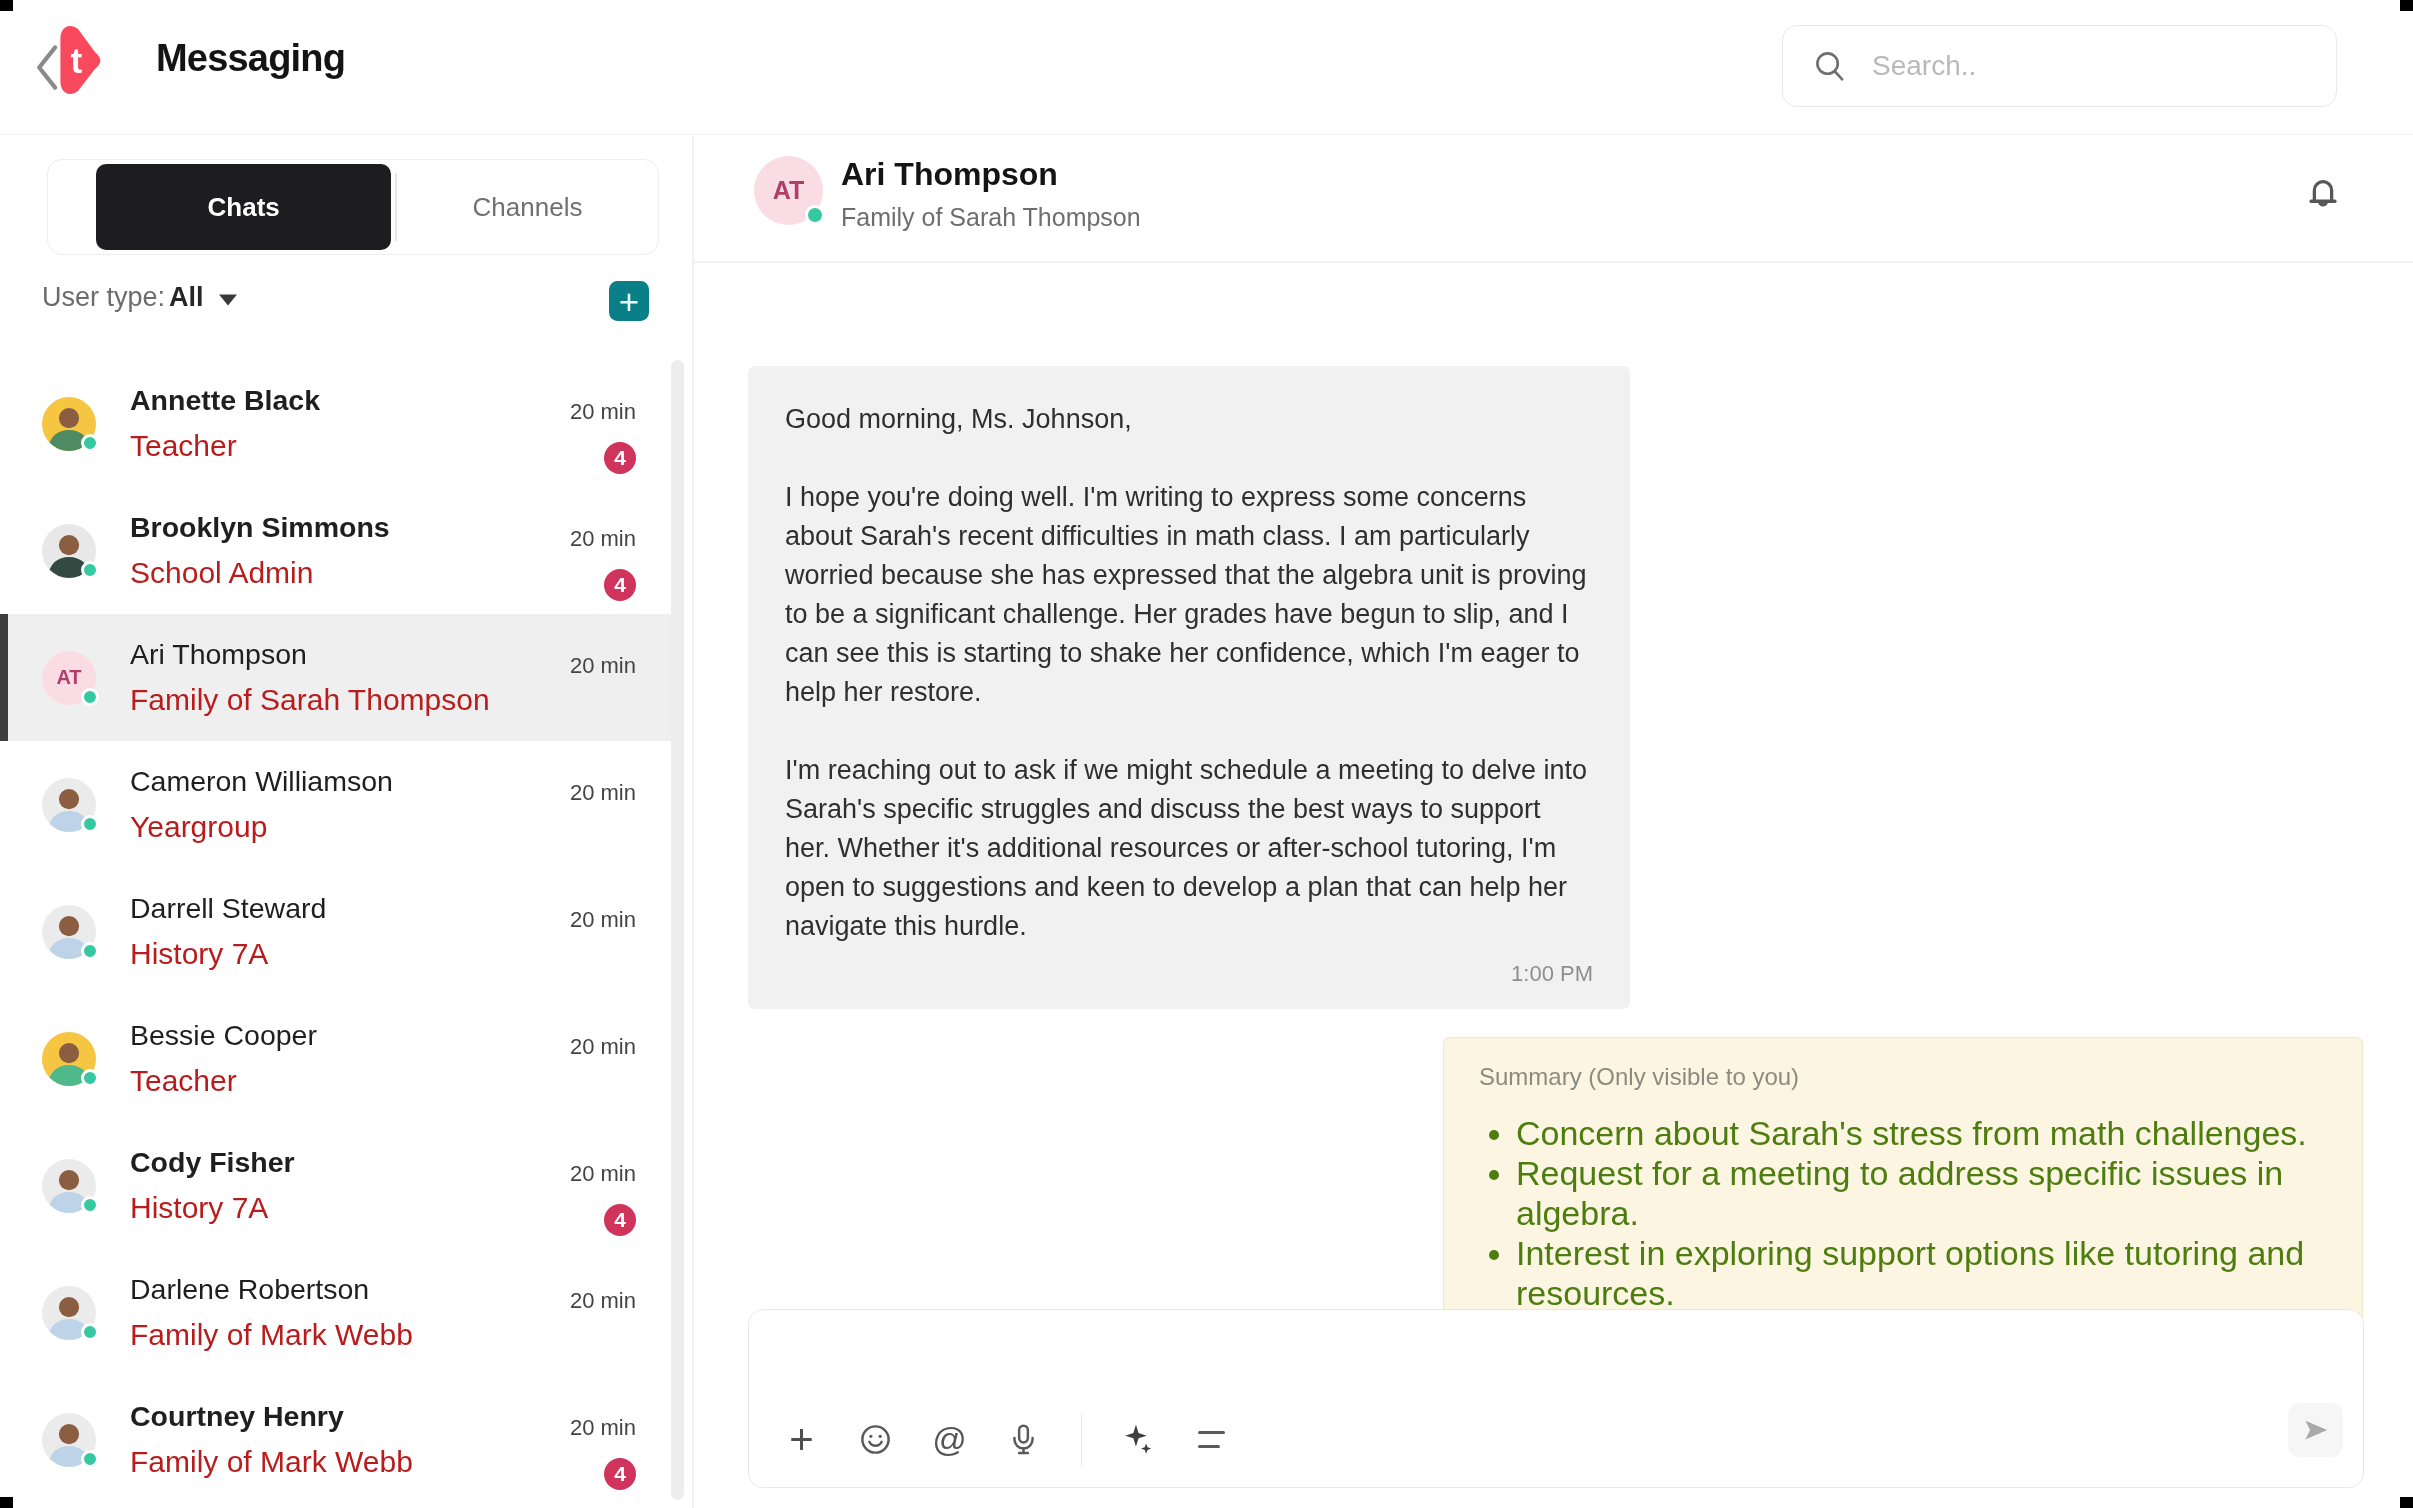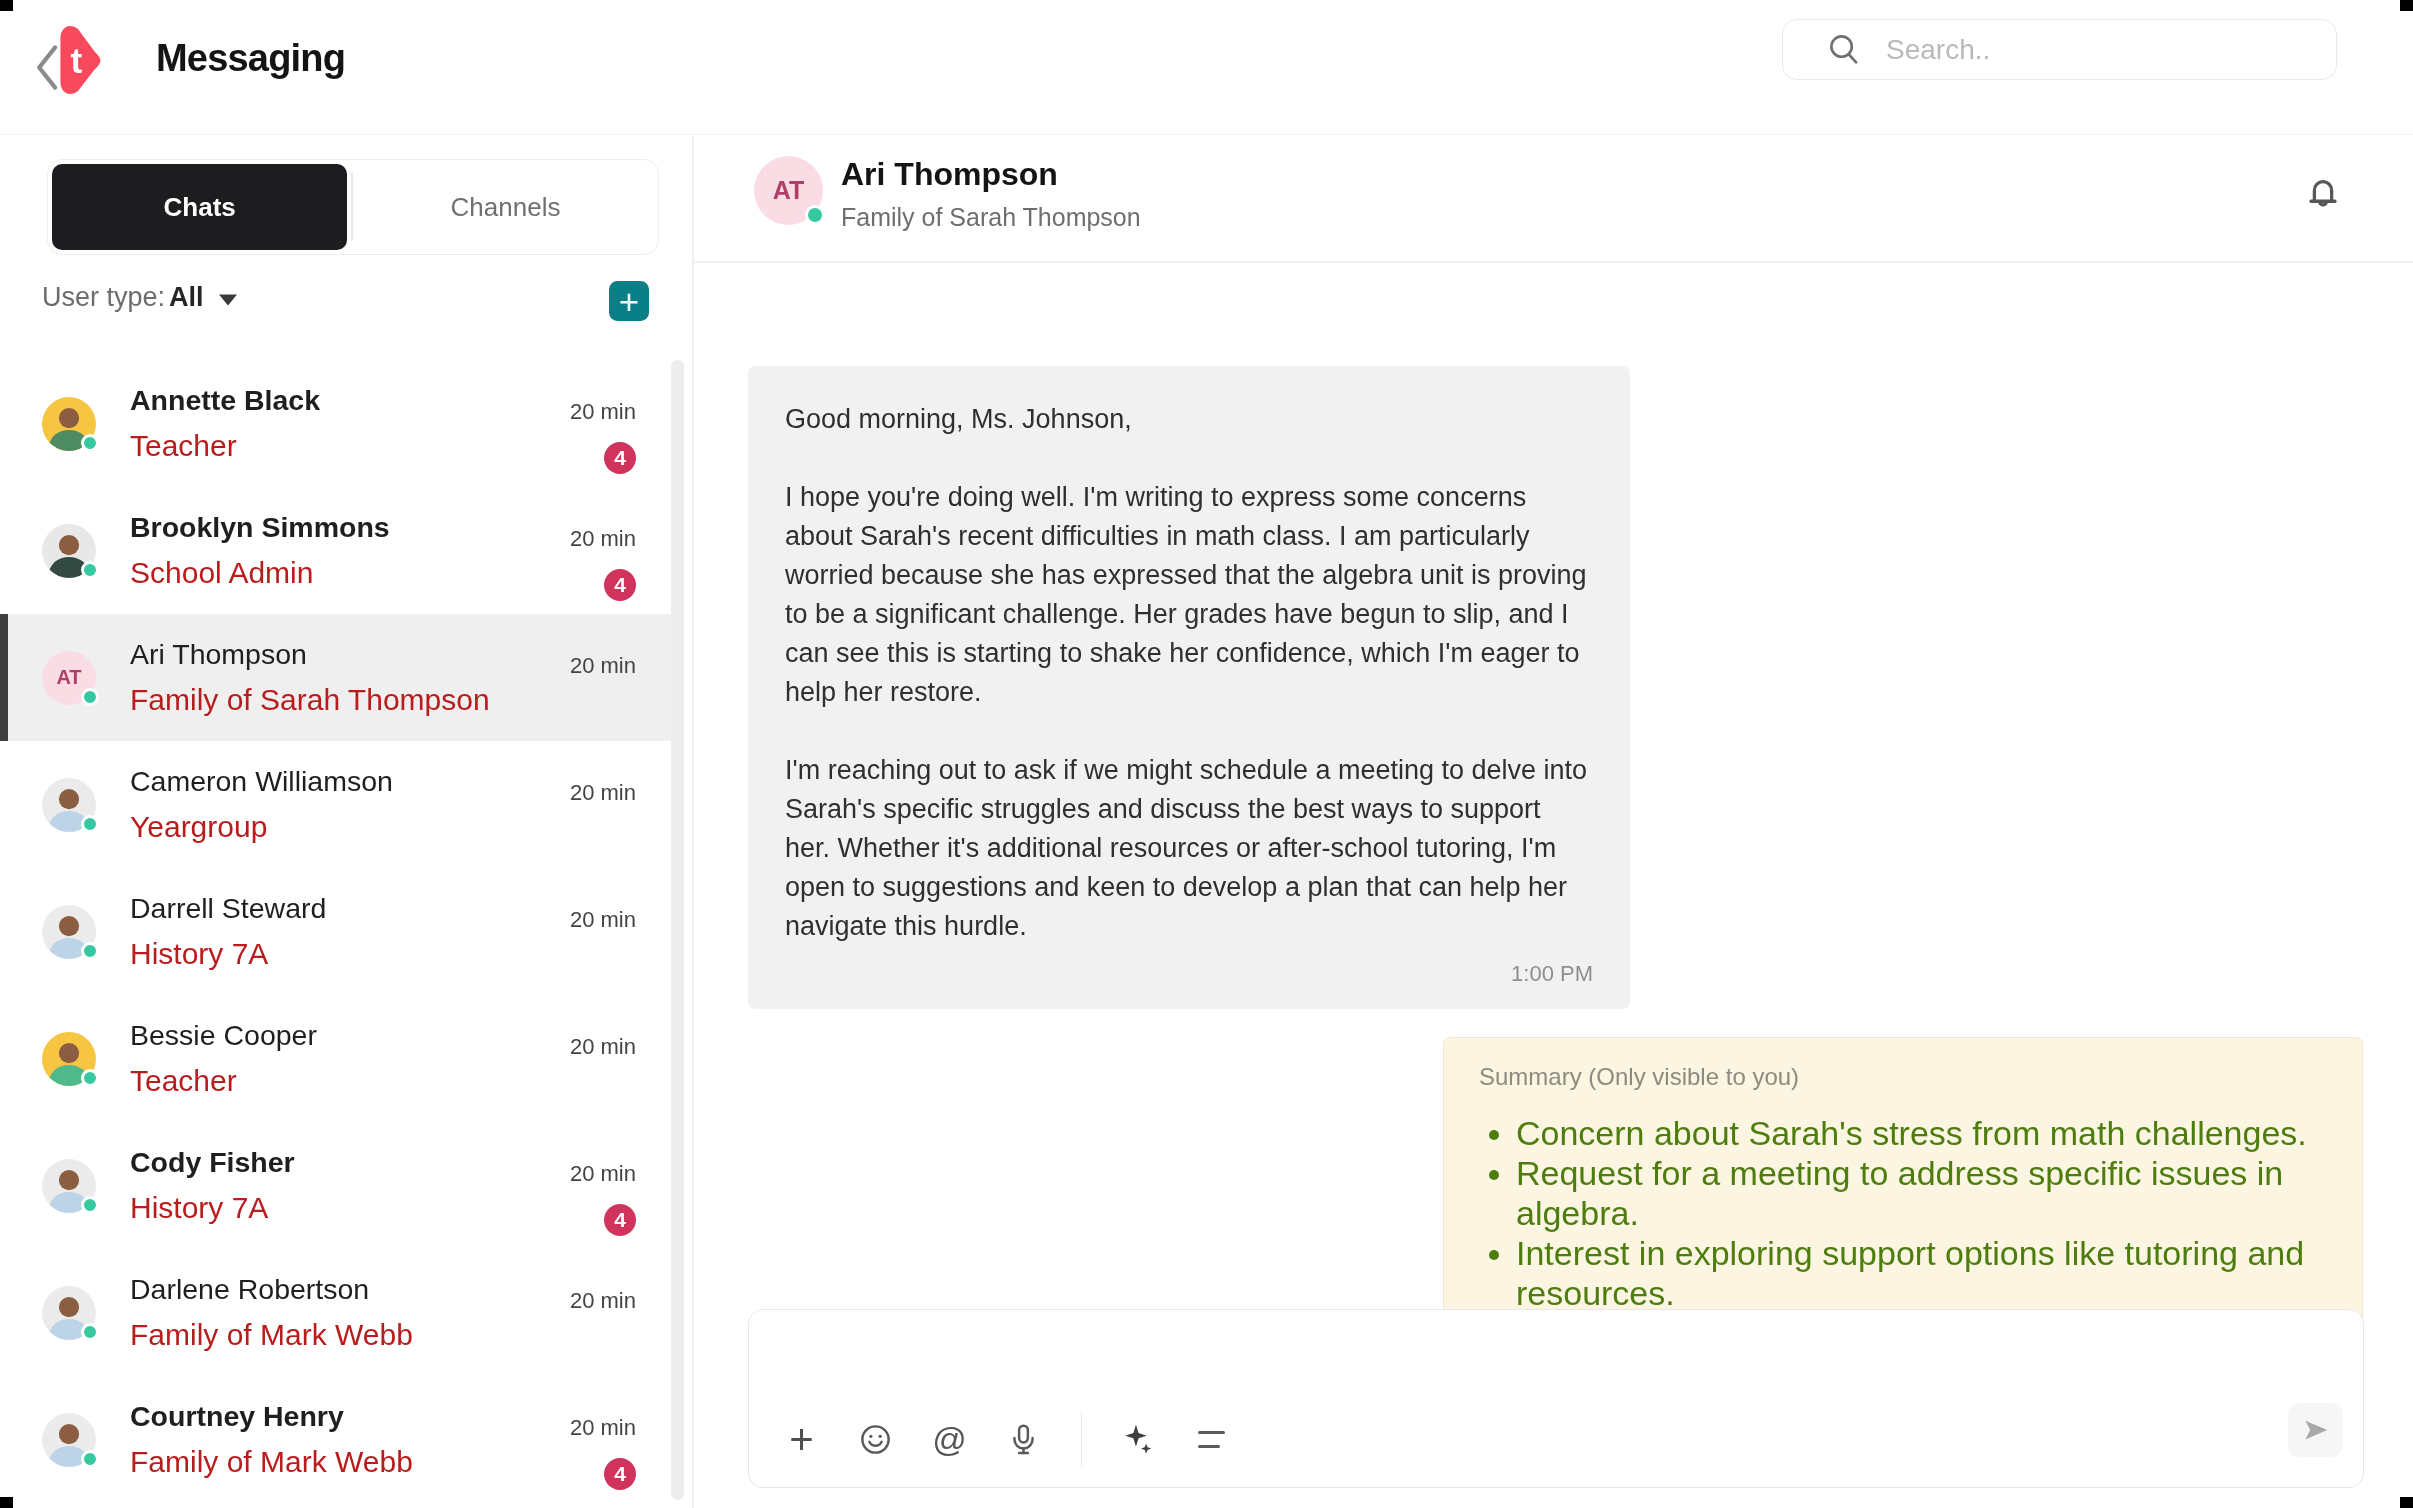--- a/index.html
+++ b/index.html
@@ -9,29 +9,29 @@
   
   .corner{position:absolute;width:13.4px;height:11px;background:#000;}
   .corner.tl{left:0;top:0;}.corner.tr{right:0;top:0;}
   .corner.bl{left:0;bottom:0;}.corner.br{right:0;bottom:0;}
 
   
   .header{position:absolute;left:0;top:0;width:100%;height:134px;border-bottom:1.7px solid #f1f1f1;background:#fff;}
   .back-btn{position:absolute;left:30px;top:42px;width:34px;height:50px;display:flex;align-items:center;justify-content:center;cursor:pointer;}
   .logo{position:absolute;left:52px;top:23.5px;width:52px;height:72px;}
   .app-title{position:absolute;left:156px;top:37px;font-size:38px;font-weight:700;color:#141414;letter-spacing:-0.8px;}
-  .search-box{position:absolute;left:1782px;top:19px;width:555px;height:61px;box-sizing:border-box;
-              border:1.7px solid #eaeaea;border-radius:15px;display:flex;align-items:center;padding-left:44px;}
+  .search-box{position:absolute;left:1782px;top:25px;width:555px;height:82px;box-sizing:border-box;
+              border:1.7px solid #eaeaea;border-radius:15px;display:flex;align-items:center;padding-left:30px;}
   .search-box input{border:none;outline:none;font-size:28px;color:#333;width:436px;margin-left:22px;background:transparent;font-family:inherit;}
   .search-box input::placeholder{color:#b9b9b9;}
 
   
   .v-divider{position:absolute;left:692px;top:136px;width:1.7px;height:1373px;background:#f1f1f1;}
   .tabs{position:absolute;left:47px;top:159px;width:612px;height:96px;box-sizing:border-box;
-        border:1.7px solid #ededed;border-radius:15px;background:#fff;display:flex;align-items:stretch;}
+        border:1.7px solid #ededed;border-radius:15px;background:#fff;display:flex;align-items:stretch;padding-left:44px;}
   .tab{flex:1;display:flex;align-items:center;justify-content:center;font-size:26px;color:#707070;cursor:pointer;}
   .tab.active{flex:none;width:295px;margin:4.2px;background:#1d1d20;color:#fff;border-radius:10px;font-weight:600;}
   .tab-sep{width:1.7px;background:#e8e8e8;margin:13.4px 0;}
   .filter{position:absolute;left:42px;top:282px;display:flex;align-items:center;gap:4px;font-size:27px;color:#6c6c6c;cursor:pointer;}
   .filter-value{color:#262626;font-weight:700;}
   .caret{width:0;height:0;border-left:9.2px solid transparent;border-right:9.2px solid transparent;border-top:11px solid #3a3a3a;margin-left:11.7px;transform:translateY(2.5px);}
   .add-btn{position:absolute;left:609px;top:281px;width:40px;height:40px;border-radius:8.4px;background:#0B7F87;
            color:#eafaf8;font-size:35px;font-weight:300;display:flex;align-items:center;justify-content:center;line-height:1;cursor:pointer;}
 
   .chat-list{position:absolute;left:0;top:360px;width:675px;}

